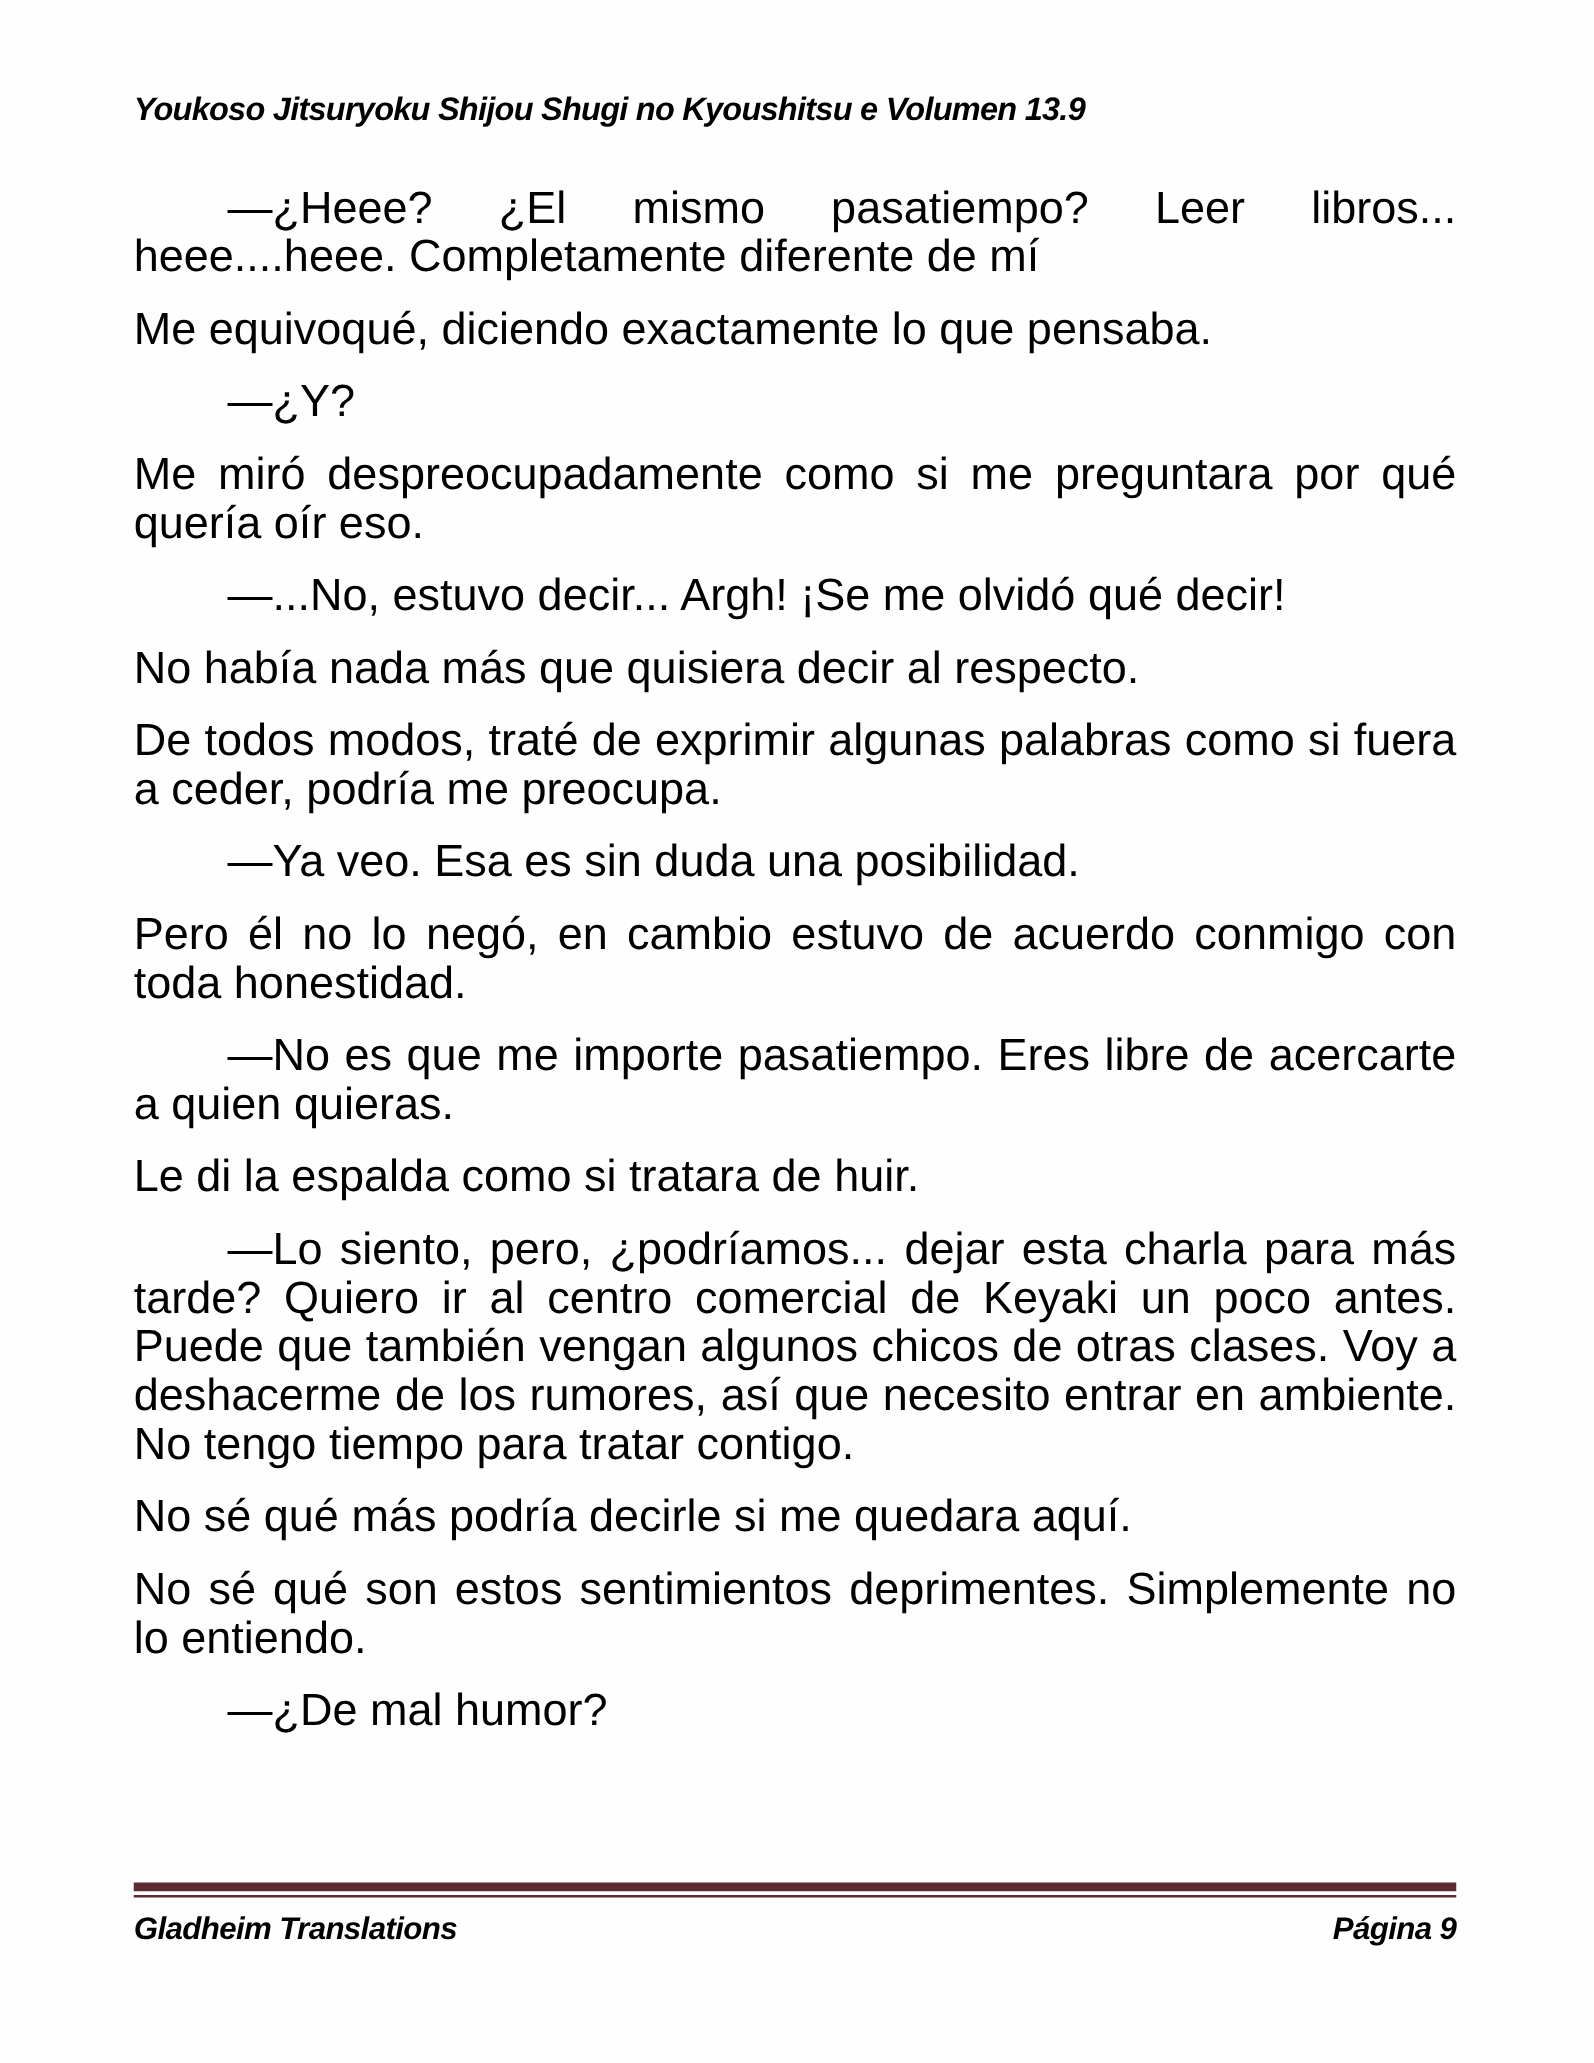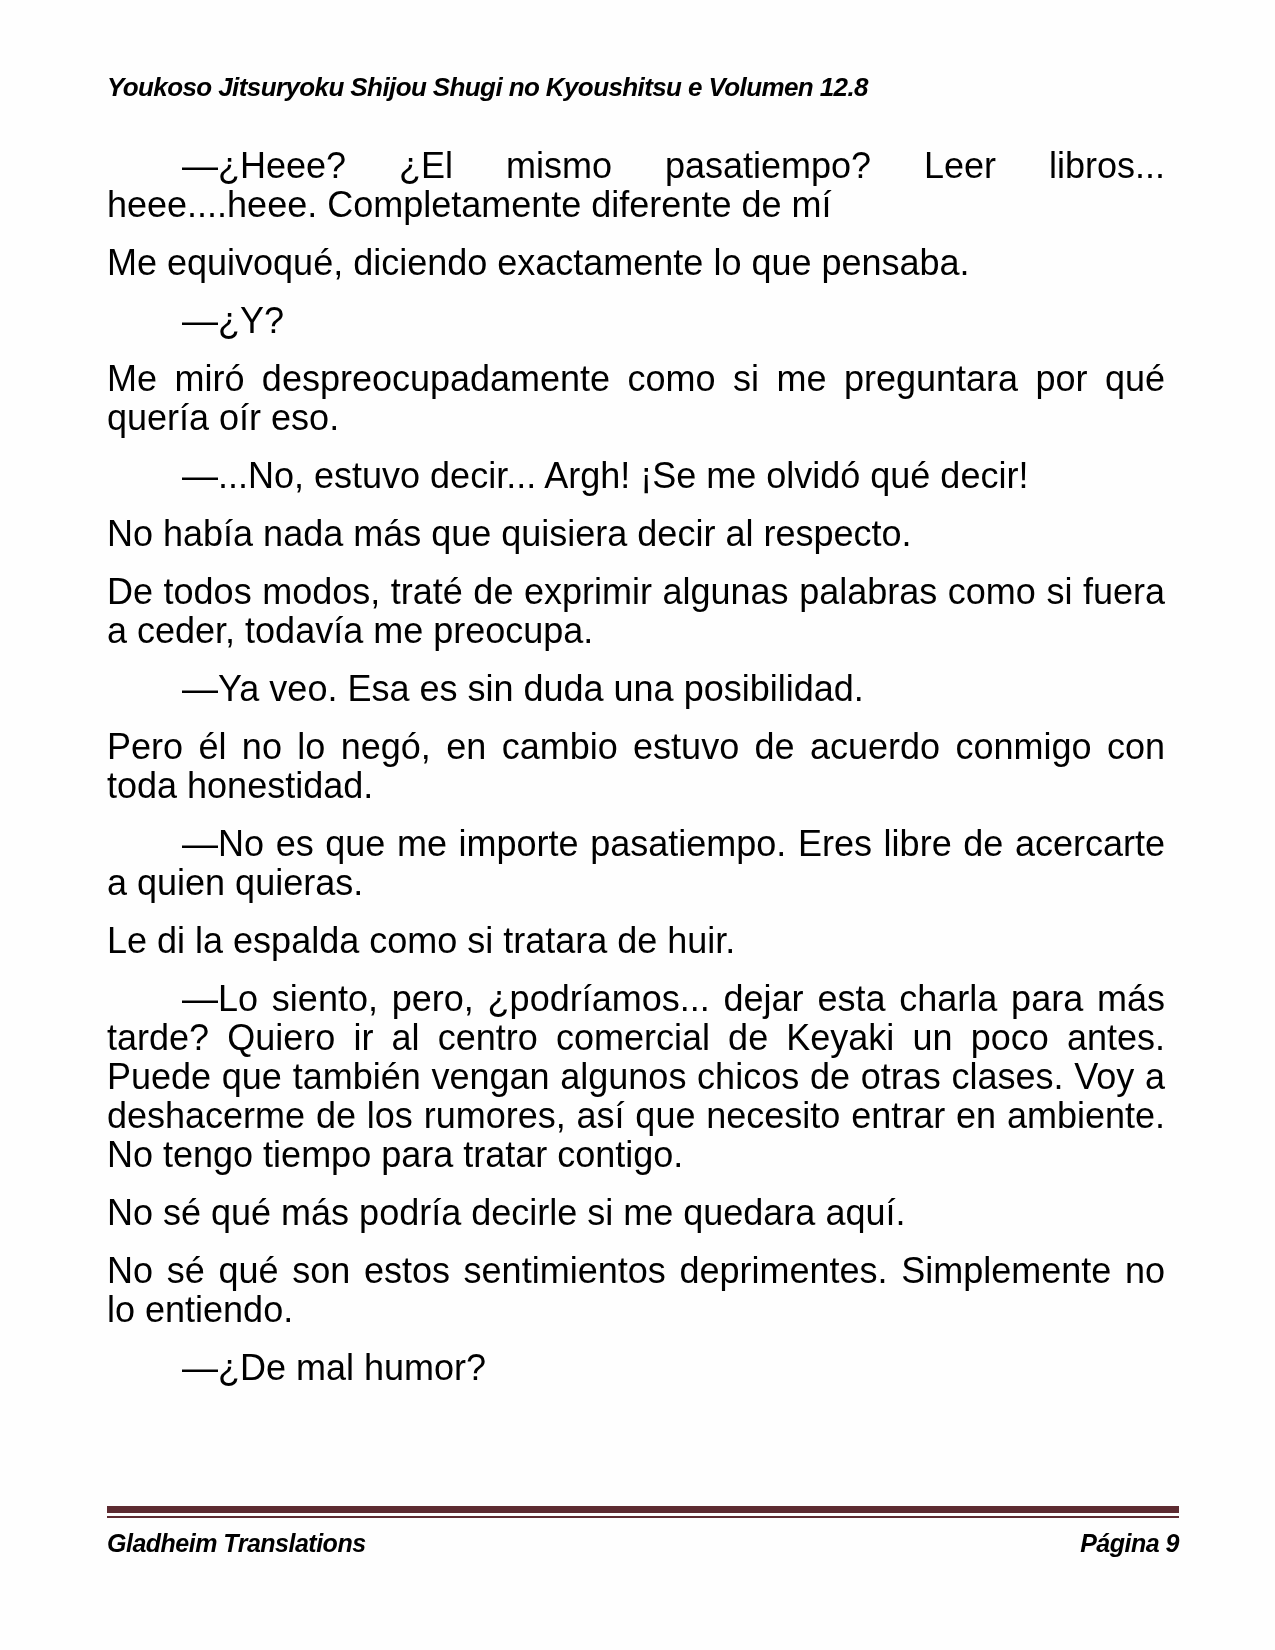--- a/index.html
+++ b/index.html
@@ -33,21 +33,21 @@
     line-height: 39px;
     margin: 0 0 19px 0;
     text-align: justify;
   }
   .body-text p.indent {
     text-indent: 75px;
   }
   .footer {
     position: absolute;
     left: 107px;
-    right: 96px;
+    right: 110px;
     top: 1506px;
   }
   .rule-thick {
     height: 7px;
     background: #5d2b31;
   }
   .rule-thin {
     height: 2px;
     margin-top: 3px;
     background: #5d2b31;
@@ -61,30 +61,30 @@
     font-style: italic;
     font-size: 25px;
     letter-spacing: -0.5px;
   }
 </style>
 </head>
 <body>
 
 <div class="page" style="color: rgb(0, 0, 0);">
 
-  <div class="header-title">Youkoso Jitsuryoku Shijou Shugi no Kyoushitsu e Volumen 12.8</div>
+  <div class="header-title">Youkoso Jitsuryoku Shijou Shugi no Kyoushitsu e Volumen 13.9</div>
 
   <div class="body-text">
     <p class="indent">—¿Heee? ¿El mismo pasatiempo? Leer libros... heee....heee. Completamente diferente de mí</p>
     <p>Me equivoqué, diciendo exactamente lo que pensaba.</p>
     <p class="indent">—¿Y?</p>
     <p>Me miró despreocupadamente como si me preguntara por qué quería oír eso.</p>
     <p class="indent">—...No, estuvo decir... Argh! ¡Se me olvidó qué decir!</p>
     <p>No había nada más que quisiera decir al respecto.</p>
-    <p>De todos modos, traté de exprimir algunas palabras como si fuera a ceder, todavía me preocupa.</p>
+    <p>De todos modos, traté de exprimir algunas palabras como si fuera a ceder, podría me preocupa.</p>
     <p class="indent">—Ya veo. Esa es sin duda una posibilidad.</p>
     <p>Pero él no lo negó, en cambio estuvo de acuerdo conmigo con toda honestidad.</p>
     <p class="indent">—No es que me importe pasatiempo. Eres libre de acercarte a quien quieras.</p>
     <p>Le di la espalda como si tratara de huir.</p>
     <p class="indent">—Lo siento, pero, ¿podríamos... dejar esta charla para más tarde? Quiero ir al centro comercial de Keyaki un poco antes. Puede que también vengan algunos chicos de otras clases. Voy a deshacerme de los rumores, así que necesito entrar en ambiente. No tengo tiempo para tratar contigo.</p>
     <p>No sé qué más podría decirle si me quedara aquí.</p>
     <p>No sé qué son estos sentimientos deprimentes. Simplemente no lo entiendo.</p>
     <p class="indent">—¿De mal humor?</p>
   </div>
 

